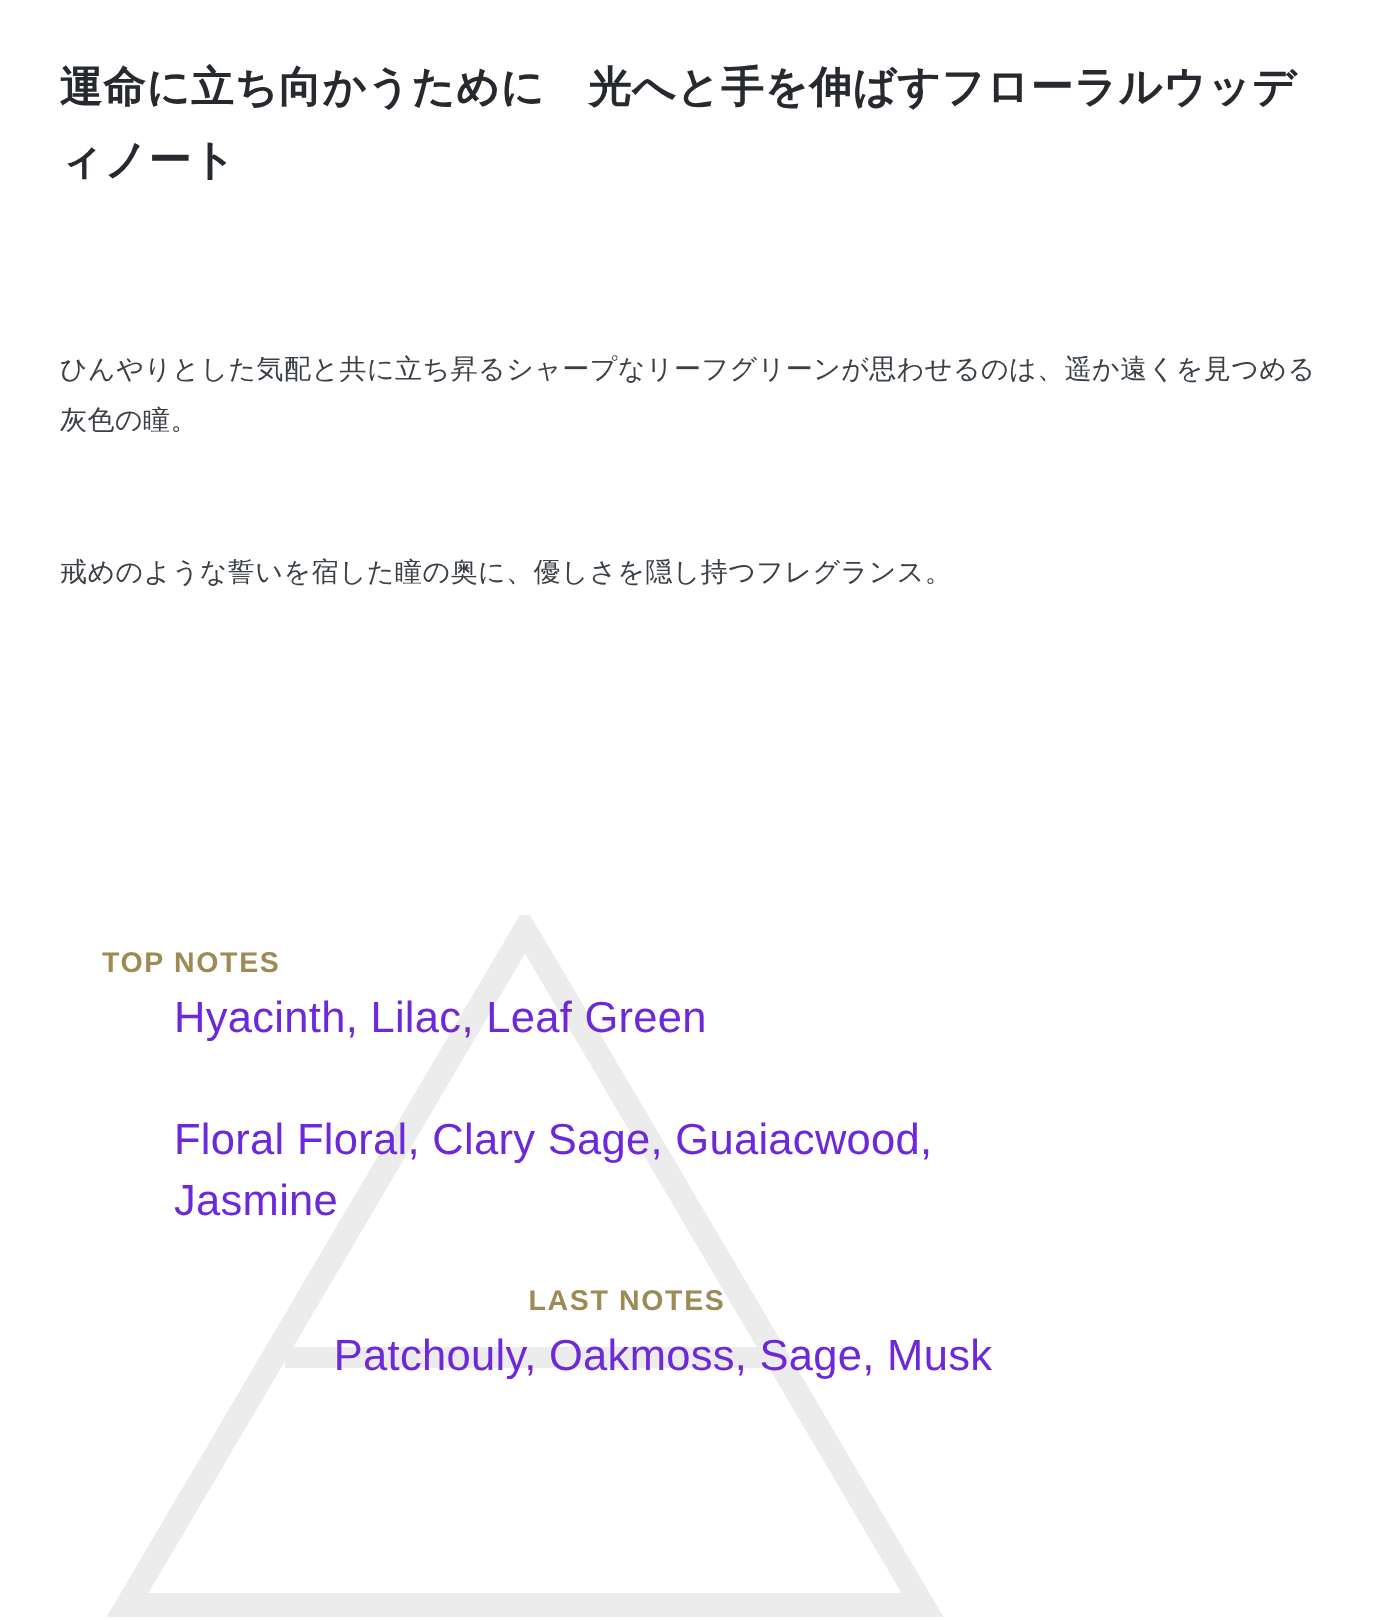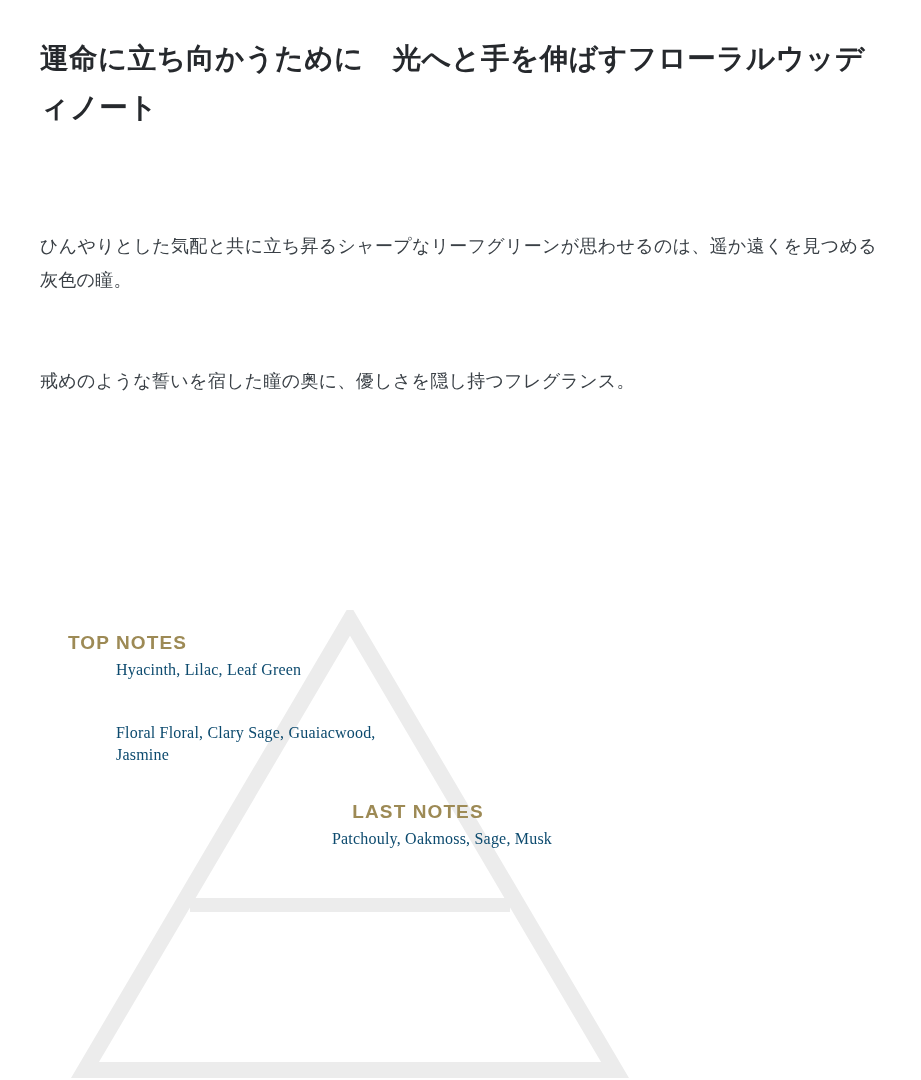--- a/index.html
+++ b/index.html
@@ -70,27 +70,26 @@
   }
   .note-block:last-child { margin-bottom: 0; text-align: center; }
   .note-label {
     font-size: 19px;
     font-weight: bold;
     letter-spacing: 1.1px;
     color: #9d8a55;
     margin: 0 0 5px 0;
   }
   .note-value {
-    font-size: 16px;
+    font-size: 29px;
     line-height: 1.42;
-    color: #0c4a6e;
+    color: #6d28d9;
     margin: 0 0 0 48px;
     letter-spacing: 0.2px;
     white-space: pre-wrap;
-    font-family: Liberation Serif, serif;
   }
   .mid-gap { margin-bottom: 34px; }
 </style>
 </head>
 <body>
 
 <div class="page">
 
   <h1 class="title">運命に立ち向かうために　光へと手を伸ばすフローラルウッディノート</h1>
 

